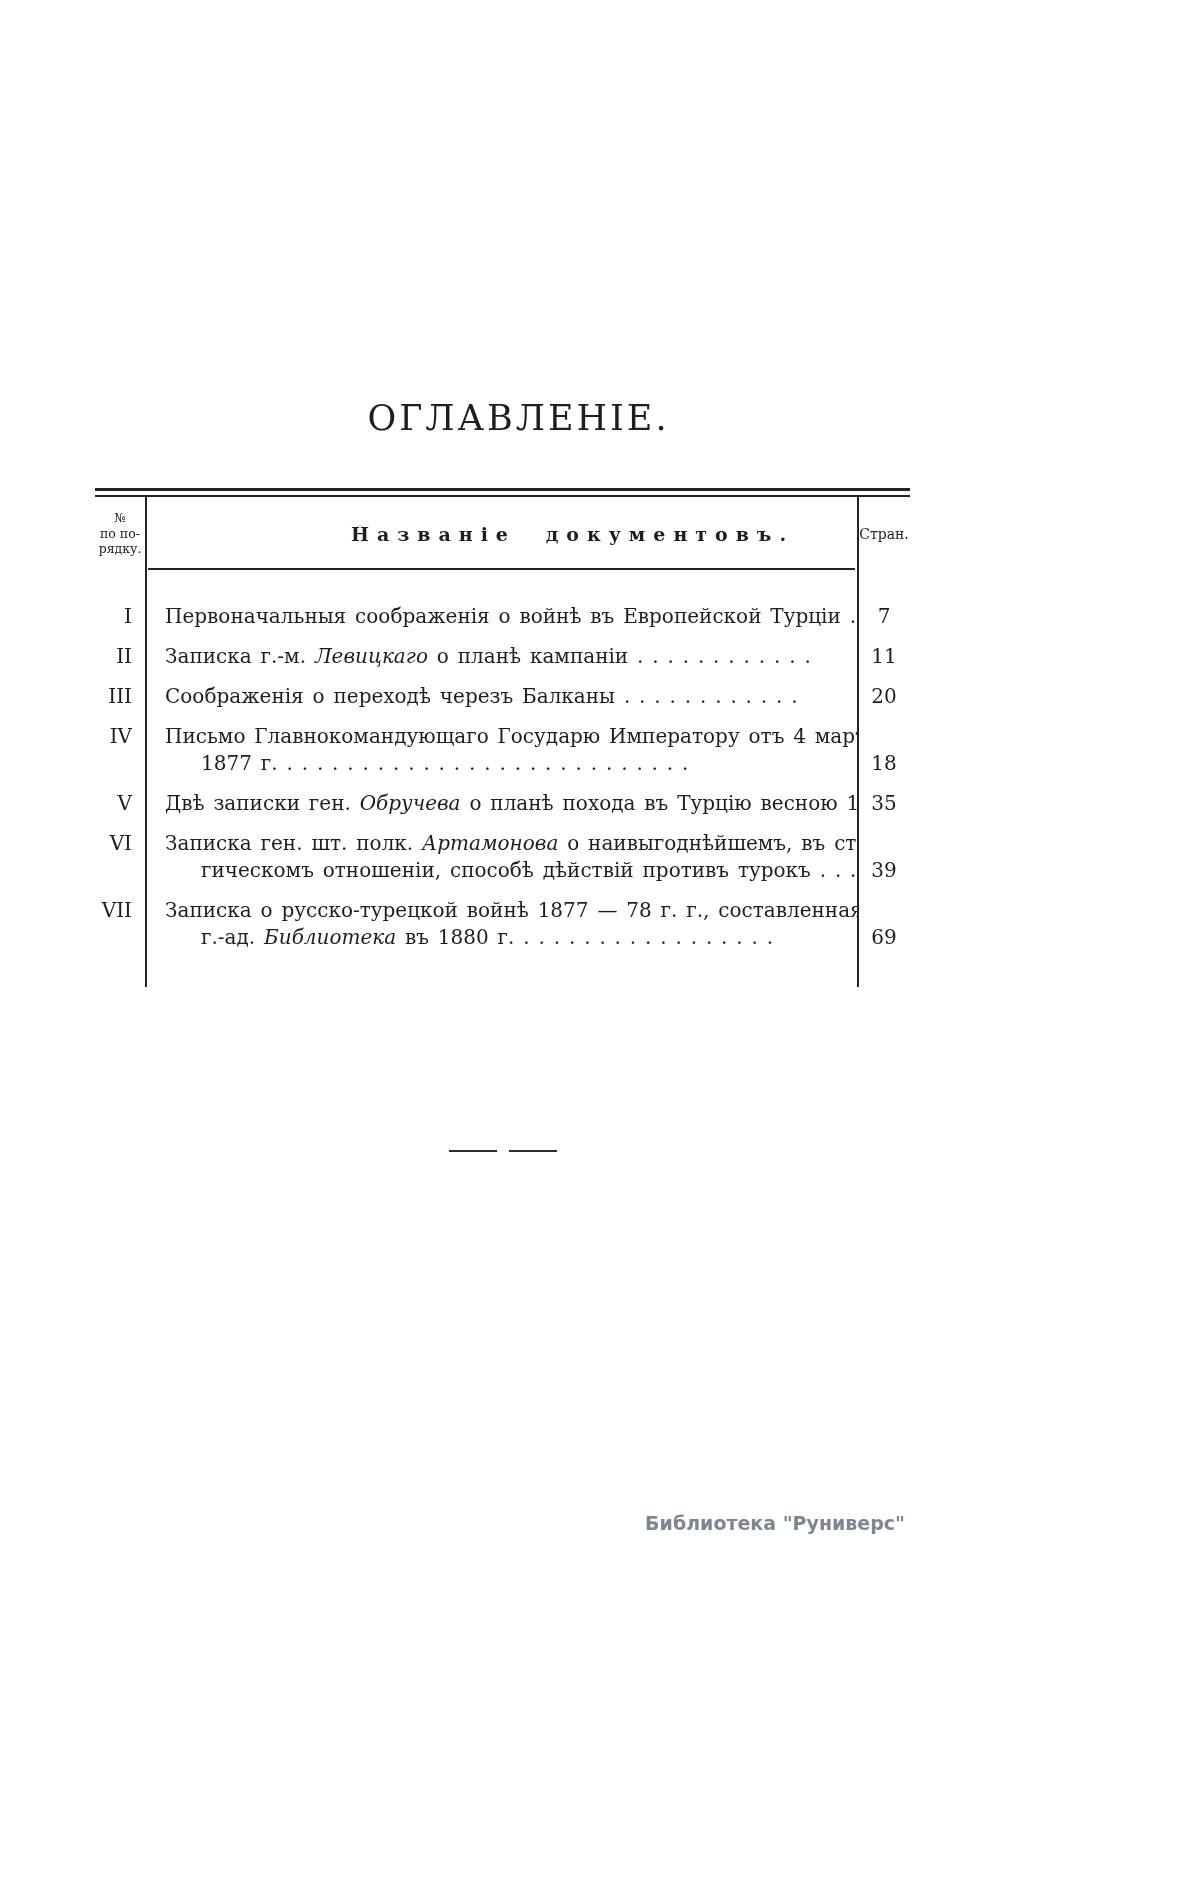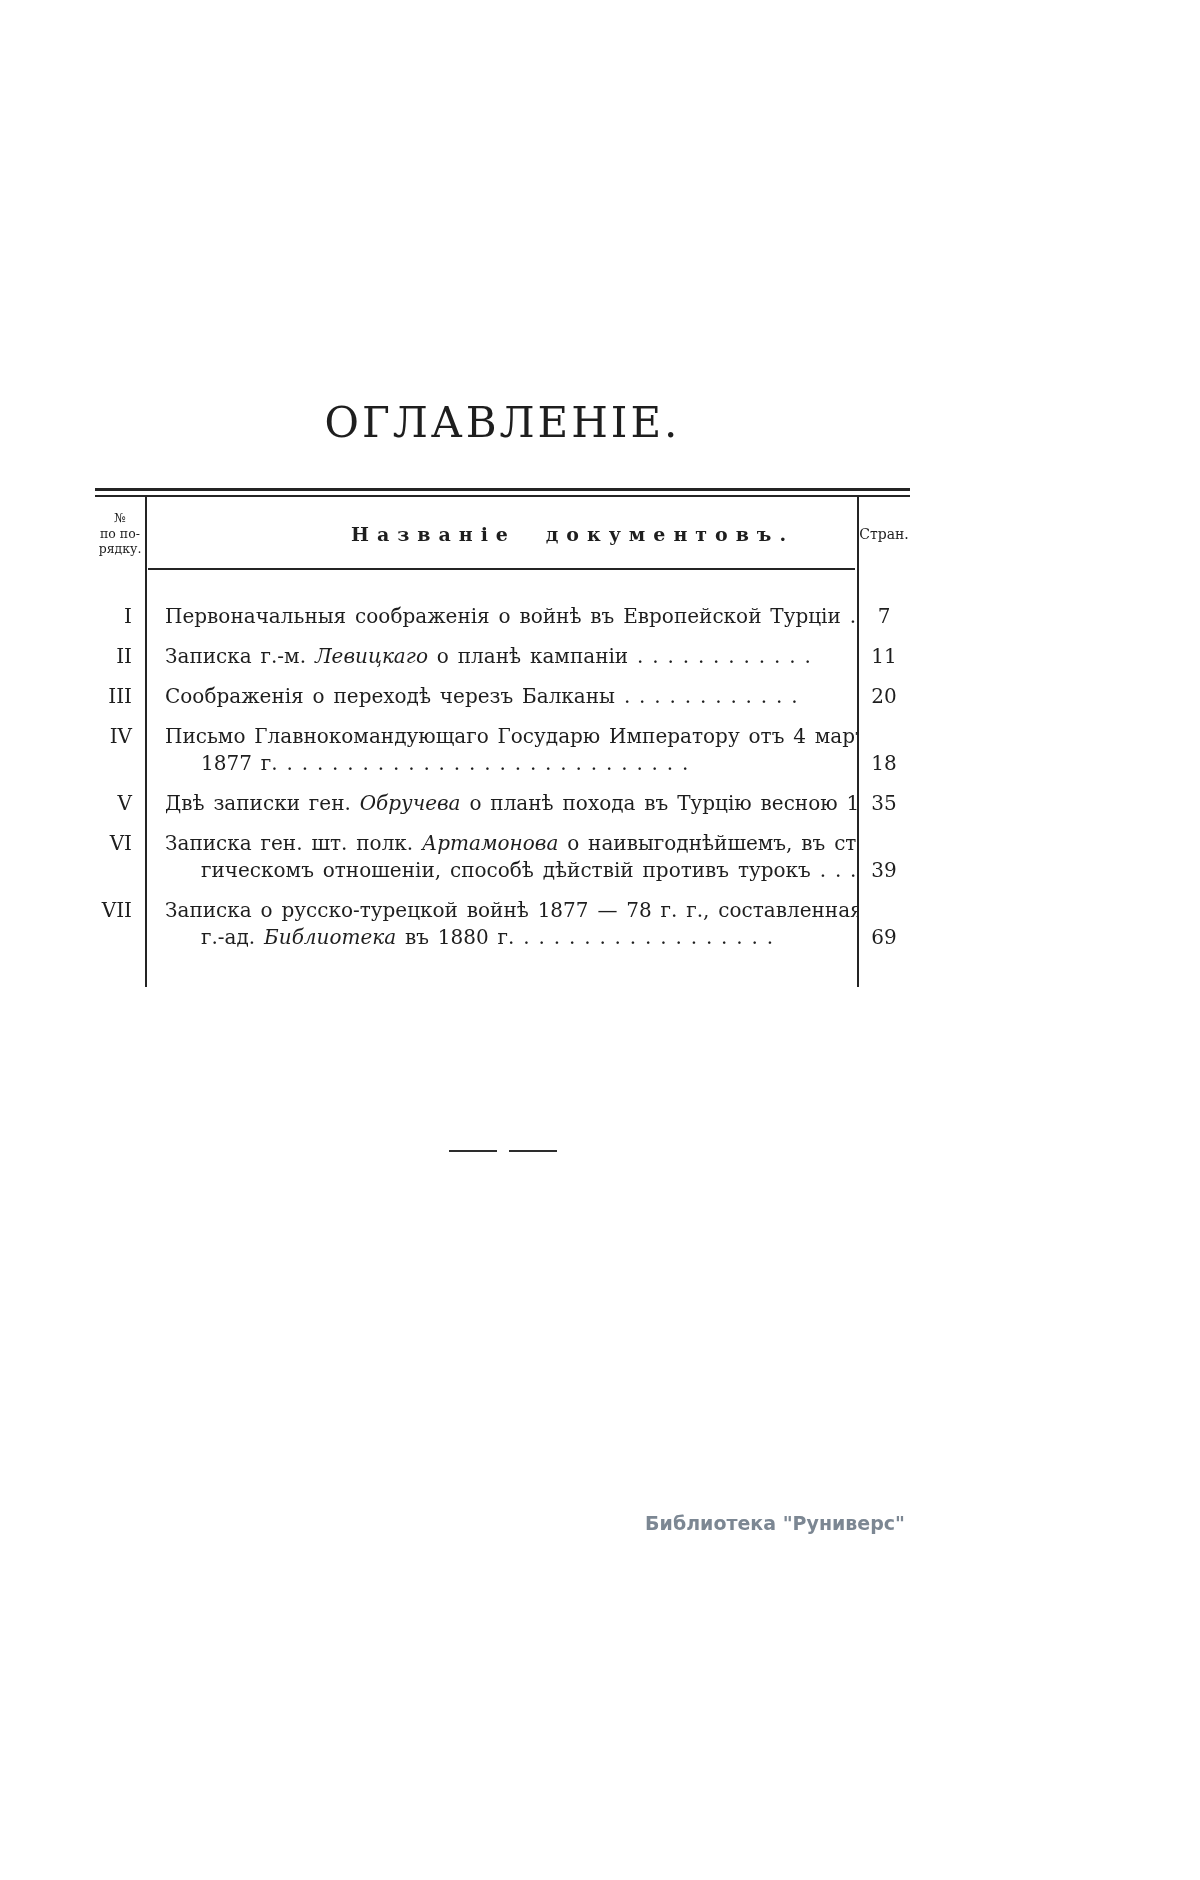--- a/index.html
+++ b/index.html
@@ -18,25 +18,25 @@
   .content {
     position: absolute;
     left: 95px;
     top: 0;
     width: 815px;
     height: 1880px;
   }
   .title {
     position: absolute;
     top: 398px;
-    left: 0;
+    left: 16px;
     width: 100%;
     margin: 0;
     text-align: center;
-    font-size: 42px;
+    font-size: 35px;
     font-weight: normal;
     letter-spacing: 3px;
   }
   .table-wrap {
     position: absolute;
     top: 488px;
     left: 0;
     width: 815px;
   }
   .double-rule {

